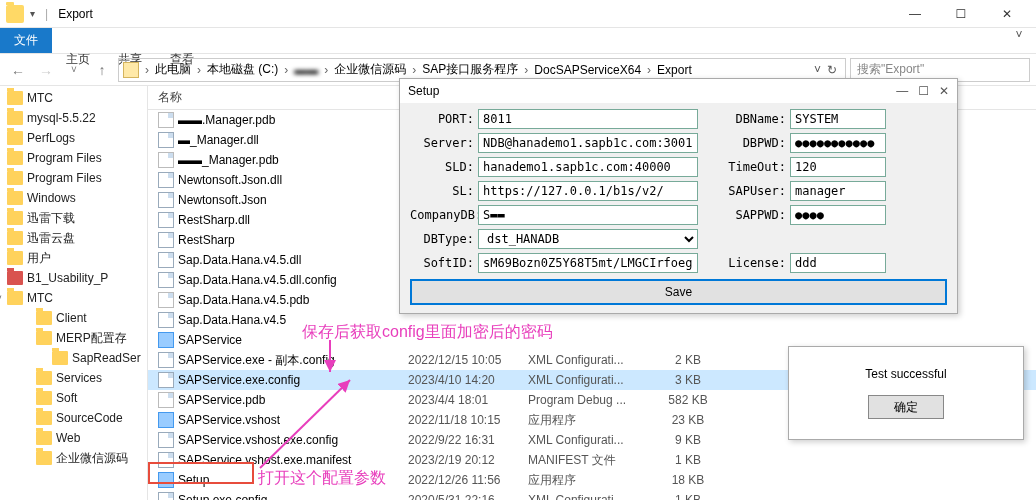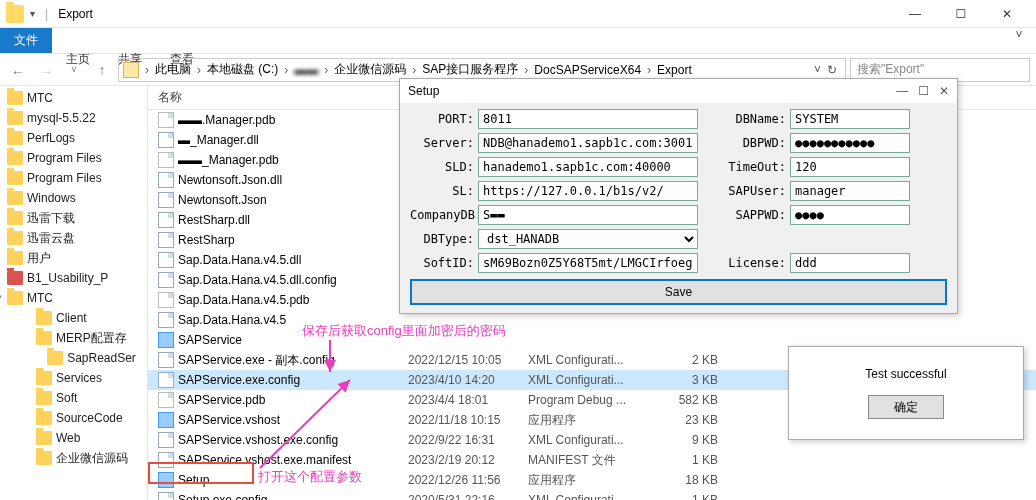--- a/index.html
+++ b/index.html
@@ -43,49 +43,49 @@
 .tree .exp { width:12px; text-align:center; color:#666; margin-left:-14px; margin-right:2px; font-size:10px;}
 
 
 .files { flex:1; position:relative; }
 .files .hdr { height:24px; border-bottom:1px solid #e5e5e5; padding-left:10px; display:flex; align-items:center; color:#444;}
 .files .row { height:20px; display:flex; align-items:center; padding-left:10px;}
 .files .row.sel { background:#cce8ff;}
 .files .c-name { width:250px; display:flex; align-items:center; gap:4px; overflow:hidden;}
 .files .c-date { width:120px; color:#555;}
 .files .c-type { width:130px; color:#555; overflow:hidden; white-space:nowrap;}
-.files .c-size { width:70px; color:#555; text-align:right; padding-right:10px;}
+.files .c-size { width:70px; color:#555; text-align:center; padding-right:10px;}
 .fico2 { width:16px; height:16px; border:1px solid #9ab; background:#fff; flex-shrink:0; position:relative;}
 .fico2::after{content:"";position:absolute;top:0;right:0;width:5px;height:5px;background:#cde;}
 .fico2.app { border-color:#49e; background:#9cf;}
 .fico2.app::after{display:none;}
 .fico2.pdb { border-color:#bbb;}
 
 
 .dialog { position:absolute; left:399px; top:78px; width:559px; background:#f0f0f0; border:1px solid #aaa; box-shadow:2px 2px 6px rgba(0,0,0,.2); z-index:10;}
 .dialog .dtitle { height:24px; display:flex; align-items:center; padding:0 8px; background:#fff;}
 .dialog .dtitle .btns{ margin-left:auto; display:flex; gap:10px; color:#555;}
 .dialog .body { padding:6px 10px 8px 10px;}
 .dialog .formrow { display:flex; gap:20px; margin-bottom:4px; align-items:center;}
 .dialog .grp { display:flex; align-items:center;}
 .dialog label { width:64px; text-align:right; margin-right:4px; font-family:Consolas,monospace;}
 .dialog label.wide { width:68px;}
 .dialog input.f, .dialog select.f { height:20px; border:1px solid #7a9; background:#fff; padding:0 4px; font-family:Consolas,monospace; font-size:12px;}
 .dialog .f1 { width:220px;}
-.dialog .f2 { width:120px;}
+.dialog .f2 { width:96px;}
 .dialog .savebtn, .dialog .cancelbtn { height:26px; border:1px solid #888; background:#e8e8e8; display:flex; align-items:center; justify-content:center; cursor:pointer;}
 .dialog .savebtn { background:#e1e1e1; border:2px solid #0078d7; margin-top:6px;}
 .dialog .cancelbtn { margin-top:2px;}
 
 
 .popup { position:absolute; right:12px; top:346px; width:236px; height:94px; background:#fff; border:1px solid #aaa; box-shadow:2px 2px 6px rgba(0,0,0,.2); z-index:11; display:flex; flex-direction:column; align-items:center; justify-content:center; gap:14px;}
 .popup button { width:76px; height:24px; border:1px solid #888; background:#e1e1e1;}
 
 
-.anno { position:absolute; color:#e83ebc; font-size:13px; z-index:20; pointer-events:none;}
+.anno { position:absolute; color:#e83ebc; font-size:16px; z-index:20; pointer-events:none;}
 .setup-box { position:absolute; border:2px solid #e74c3c; z-index:19; pointer-events:none;}
 .arrow-svg { position:absolute; z-index:19; pointer-events:none;}
 </style>
 </head>
 <body>
 
 <div class="titlebar">
   <div class="folder-ico"></div>
   <span style="color:#555;font-size:10px;margin:0 4px;">▾</span>
   <span class="sep">|</span>
@@ -182,21 +182,21 @@
         <span>MTC</span>
       </div>
       <div class="node" style="padding-left: 36px;">
         <div class="fico"></div>
         <span>Client</span>
       </div>
       <div class="node" style="padding-left: 36px;">
         <div class="fico"></div>
         <span>MERP配置存</span>
       </div>
-      <div class="node" style="padding-left: 36px; justify-content: center;">
+      <div class="node" style="padding-left: 52px;">
         <div class="fico"></div>
         <span>SapReadSer</span>
       </div>
       <div class="node" style="padding-left: 36px;">
         <div class="fico"></div>
         <span>Services</span>
       </div>
       <div class="node" style="padding-left: 36px;">
         <div class="fico"></div>
         <span>Soft</span>

